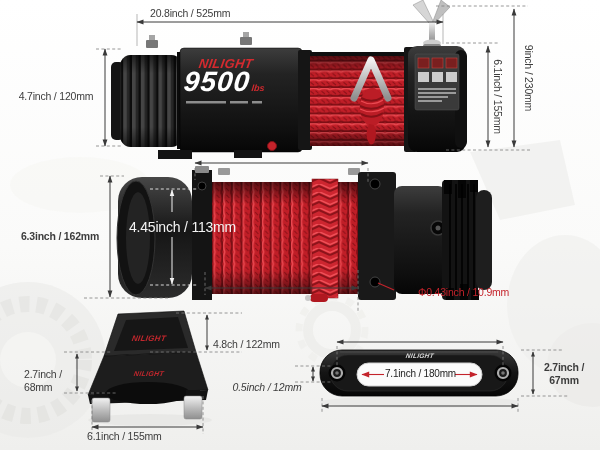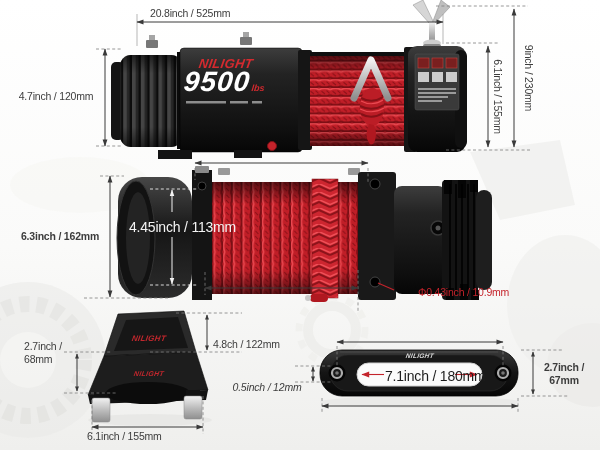--- a/index.html
+++ b/index.html
@@ -22,25 +22,25 @@
   .l-len { left:150px; top:7px;  width:286px; }
   .l-mh  { left:14px;  top:90px; width:84px; }
   .l-bh  { left:504px; top:46px; width:101px; }
   .l-oh  { left:535px; top:23px; width:110px; }
   .l-mw  { left:196px; top:149px; width:170px; }
   .l-fh  { left:18px;  top:230px; width:84px;font-weight:bold; }
   .l-dd  { left:129px; top:219px; width:80px; font-size:14px; text-align:center; }
   .l-dl  { left:201px; top:292px; width:157px; }
   .l-rd  { left:397px; top:286px;margin-left:21px; }
   .l-ch  { left:213px; top:338px; }
-  .l-cbh { left:24px;  top:340px; width:50px; }
+  .l-cbh { left:24px;  top:368px; width:50px; }
   .l-cw  { left:87px;  top:430px; width:120px; }
   .l-fbs { left:340px; top:330px; width:160px; }
   .l-feo { left:226px; top:381px; width:82px;font-style:italic; }
-  .l-fsw { left:385px; top:368px; width:70px; font-size:14px; color:#1c1c1c; }
+  .l-fsw { left:385px; top:368px; width:70px; font-size:10px; color:#1c1c1c; }
   .l-fht { left:539px; top:361px; width:50px; text-align:center;font-weight:bold; }
   .l-fow { left:340px; top:410px; width:160px; }
 
   
   .logo { position:absolute; font-style:italic; font-weight:bold; color:#d42a2f;
           transform:skewX(-9deg); letter-spacing:.3px; }
   .logo-main  { left:188px; top:56px; width:76px; font-size:13px; text-align:center; }
   .logo-cov1  { left:120px; top:334px; width:58px; font-size:8px;  text-align:center; color:#c1272d; }
   .logo-cov2  { left:124px; top:370px; width:50px; font-size:7px;  text-align:center; color:#c1272d; }
   .logo-fair  { left:392px; top:352px; width:56px; font-size:6.5px; text-align:center; color:#dedede; }

